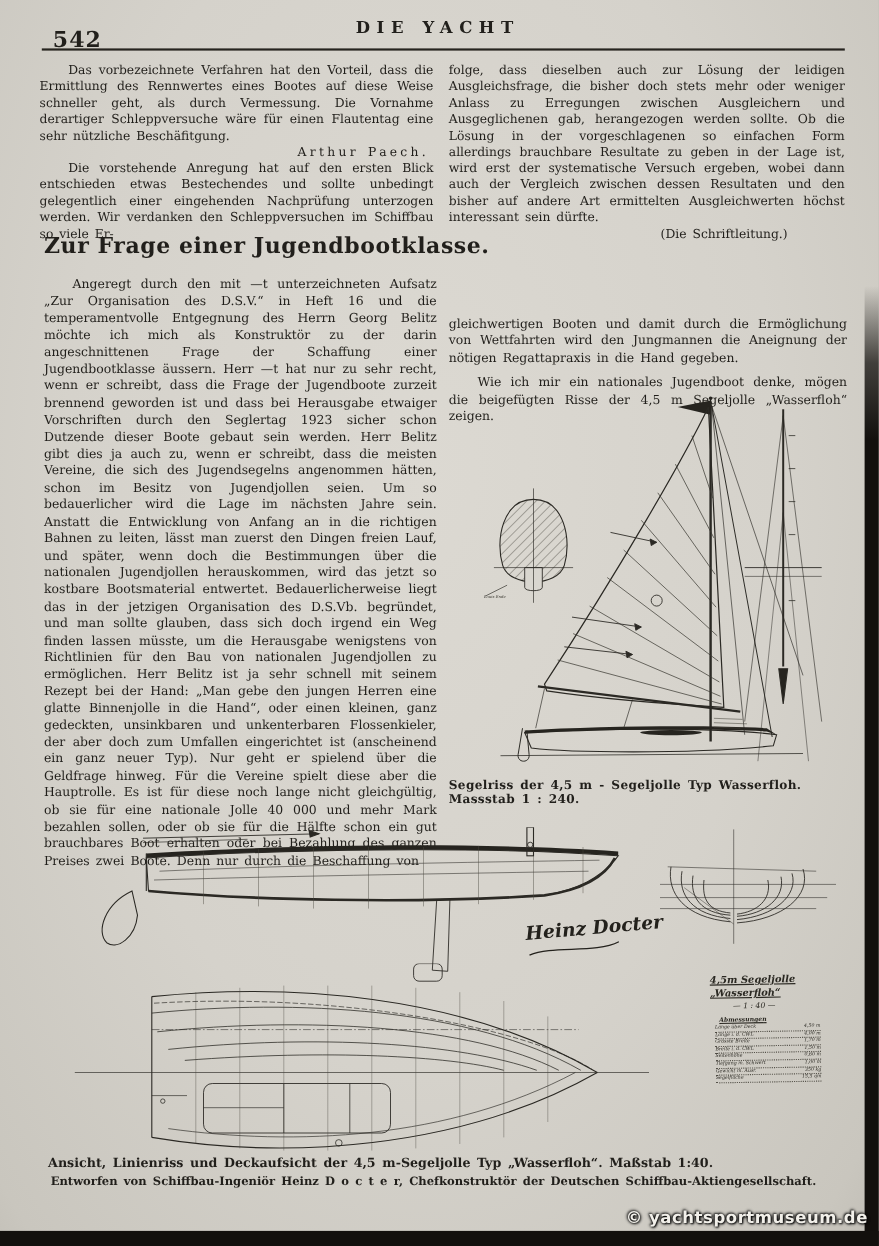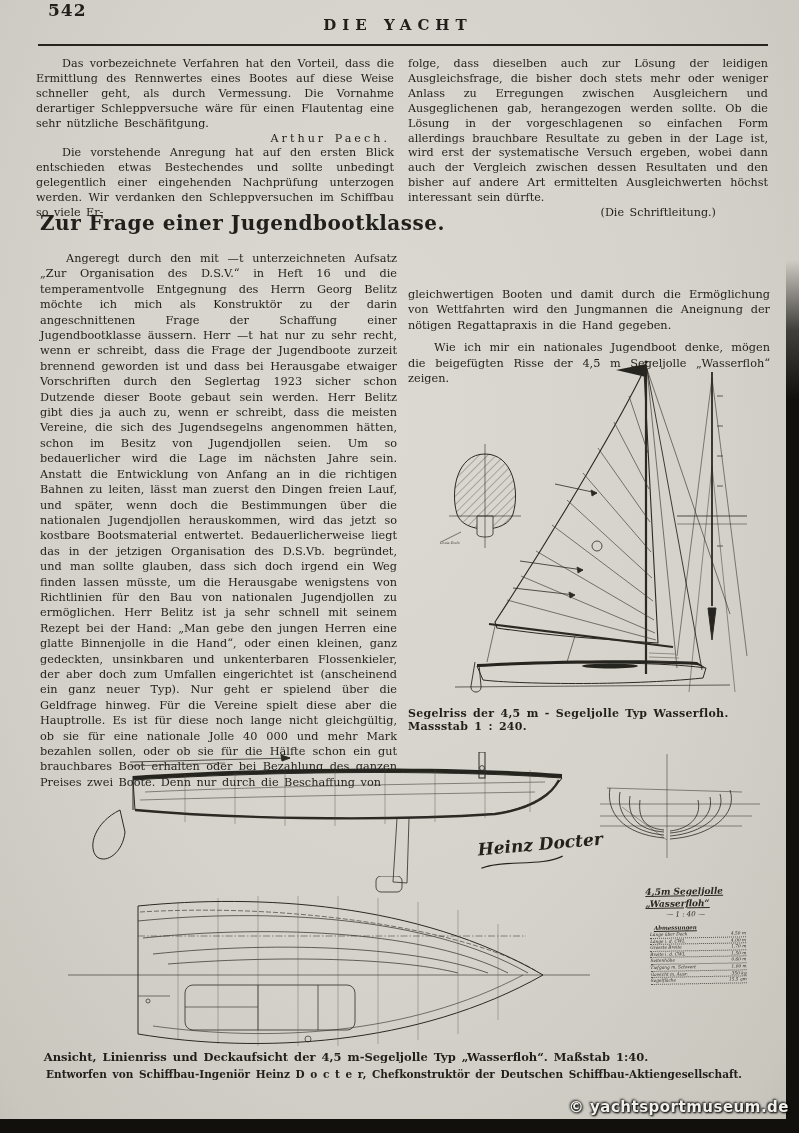--- a/index.html
+++ b/index.html
@@ -3,21 +3,21 @@
 <meta charset="utf-8">
 <style>
   html,body{margin:0;padding:0;}
   body{width:799px;height:1133px;overflow:hidden;background:#b9b6af;}
   .page{
     position:relative;width:799px;height:1133px;overflow:hidden;
     background:radial-gradient(ellipse at 48% 38%, #dcd9d2 0%, #d5d2cb 55%, #c9c6be 92%, #c0bdb5 100%);
     font-family:"DejaVu Serif", serif;color:#211f1b;
   }
   .abs{position:absolute;}
-  .pgnum{left:48px;top:0;font-size:17px;font-weight:bold;letter-spacing:1px;}
+  .pgnum{left:48px;top:24px;font-size:20px;font-weight:bold;letter-spacing:1px;}
   .masthead{left:0;top:16px;width:796px;text-align:center;font-size:15px;font-weight:bold;letter-spacing:6px;}
   .hrule{left:38px;top:44px;width:730px;height:2px;background:#26241f;}
   .col{font-size:11.2px;line-height:14.9px;text-align:justify;word-spacing:0.17em;}
   .col p{margin:0;}
   .indent{text-indent:26px;}
   .sig-line{text-align:right;letter-spacing:3px;padding-right:4px;}
   .byline{text-align:right;padding-right:52px;margin-top:8px;font-weight:500;}
   .intro-left{left:36px;top:57px;width:358px;}
   .intro-right{left:408px;top:57px;width:360px;}
   .headline{left:40px;top:211px;width:730px;text-align:left;font-size:20px;font-weight:bold;letter-spacing:0.5px;margin:0;}

